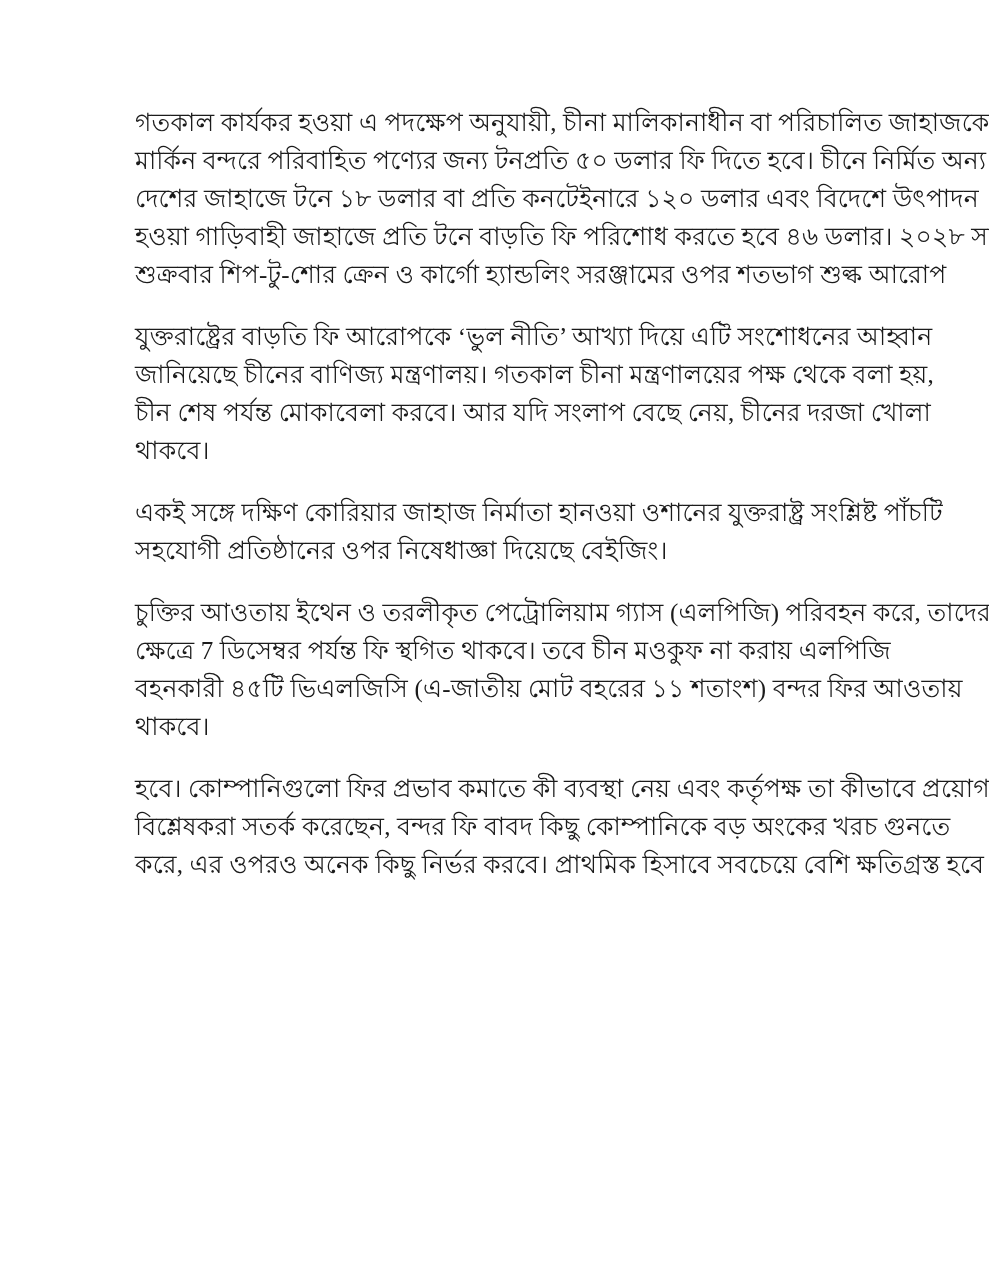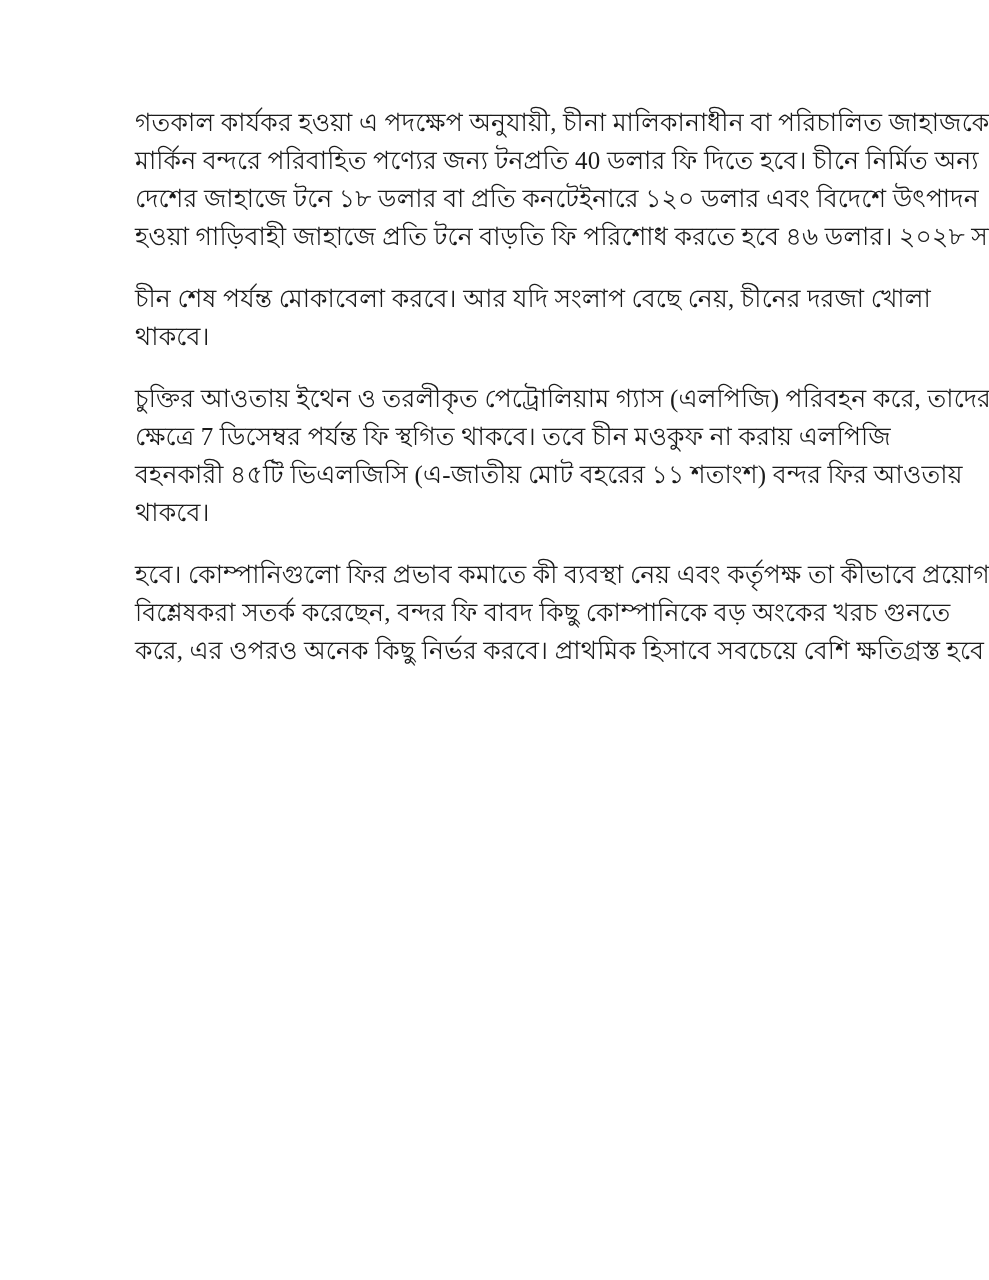--- a/index.html
+++ b/index.html
@@ -53,30 +53,37 @@
 </style>
 </head>
 <body>
 
 <div class="page">
   <div class="clip">
     <article class="body">
 
       <p class="para">
         <span class="line">গতকাল কার্যকর হওয়া এ পদক্ষেপ অনুযায়ী, চীনা মালিকানাধীন বা পরিচালিত জাহাজকে</span>
-        <span class="line">মার্কিন বন্দরে পরিবাহিত পণ্যের জন্য টনপ্রতি 40 ডলার ফি দিতে হবে। চীনে নির্মিত অন্য</span>
+        <span class="line">মার্কিন বন্দরে পরিবাহিত পণ্যের জন্য টনপ্রতি ৫০ ডলার ফি দিতে হবে। চীনে নির্মিত অন্য</span>
         <span class="line">দেশের জাহাজে টনে ১৮ ডলার বা প্রতি কনটেইনারে ১২০ ডলার এবং বিদেশে উৎপাদন</span>
         <span class="line">হওয়া গাড়িবাহী জাহাজে প্রতি টনে বাড়তি ফি পরিশোধ করতে হবে ৪৬ ডলার। ২০২৮ সাল</span>
+        <span class="line">শুক্রবার শিপ-টু-শোর ক্রেন ও কার্গো হ্যান্ডলিং সরঞ্জামের ওপর শতভাগ শুল্ক আরোপ</span>
       </p>
 
       <p class="para">
+        <span class="line">যুক্তরাষ্ট্রের বাড়তি ফি আরোপকে ‘ভুল নীতি’ আখ্যা দিয়ে এটি সংশোধনের আহ্বান</span>
+        <span class="line">জানিয়েছে চীনের বাণিজ্য মন্ত্রণালয়। গতকাল চীনা মন্ত্রণালয়ের পক্ষ থেকে বলা হয়,</span>
         <span class="line">চীন শেষ পর্যন্ত মোকাবেলা করবে। আর যদি সংলাপ বেছে নেয়, চীনের দরজা খোলা</span>
         <span class="line">থাকবে।</span>
       </p>
 
+      <p class="para">
+        <span class="line">একই সঙ্গে দক্ষিণ কোরিয়ার জাহাজ নির্মাতা হানওয়া ওশানের যুক্তরাষ্ট্র সংশ্লিষ্ট পাঁচটি</span>
+        <span class="line">সহযোগী প্রতিষ্ঠানের ওপর নিষেধাজ্ঞা দিয়েছে বেইজিং।</span>
+      </p>
 
       <p class="para">
         <span class="line">চুক্তির আওতায় ইথেন ও তরলীকৃত পেট্রোলিয়াম গ্যাস (এলপিজি) পরিবহন করে, তাদের</span>
         <span class="line">ক্ষেত্রে 7 ডিসেম্বর পর্যন্ত ফি স্থগিত থাকবে। তবে চীন মওকুফ না করায় এলপিজি</span>
         <span class="line">বহনকারী ৪৫টি ভিএলজিসি (এ-জাতীয় মোট বহরের ১১ শতাংশ) বন্দর ফির আওতায়</span>
         <span class="line">থাকবে।</span>
       </p>
 
       <p class="para">
         <span class="line">হবে। কোম্পানিগুলো ফির প্রভাব কমাতে কী ব্যবস্থা নেয় এবং কর্তৃপক্ষ তা কীভাবে প্রয়োগ</span>

